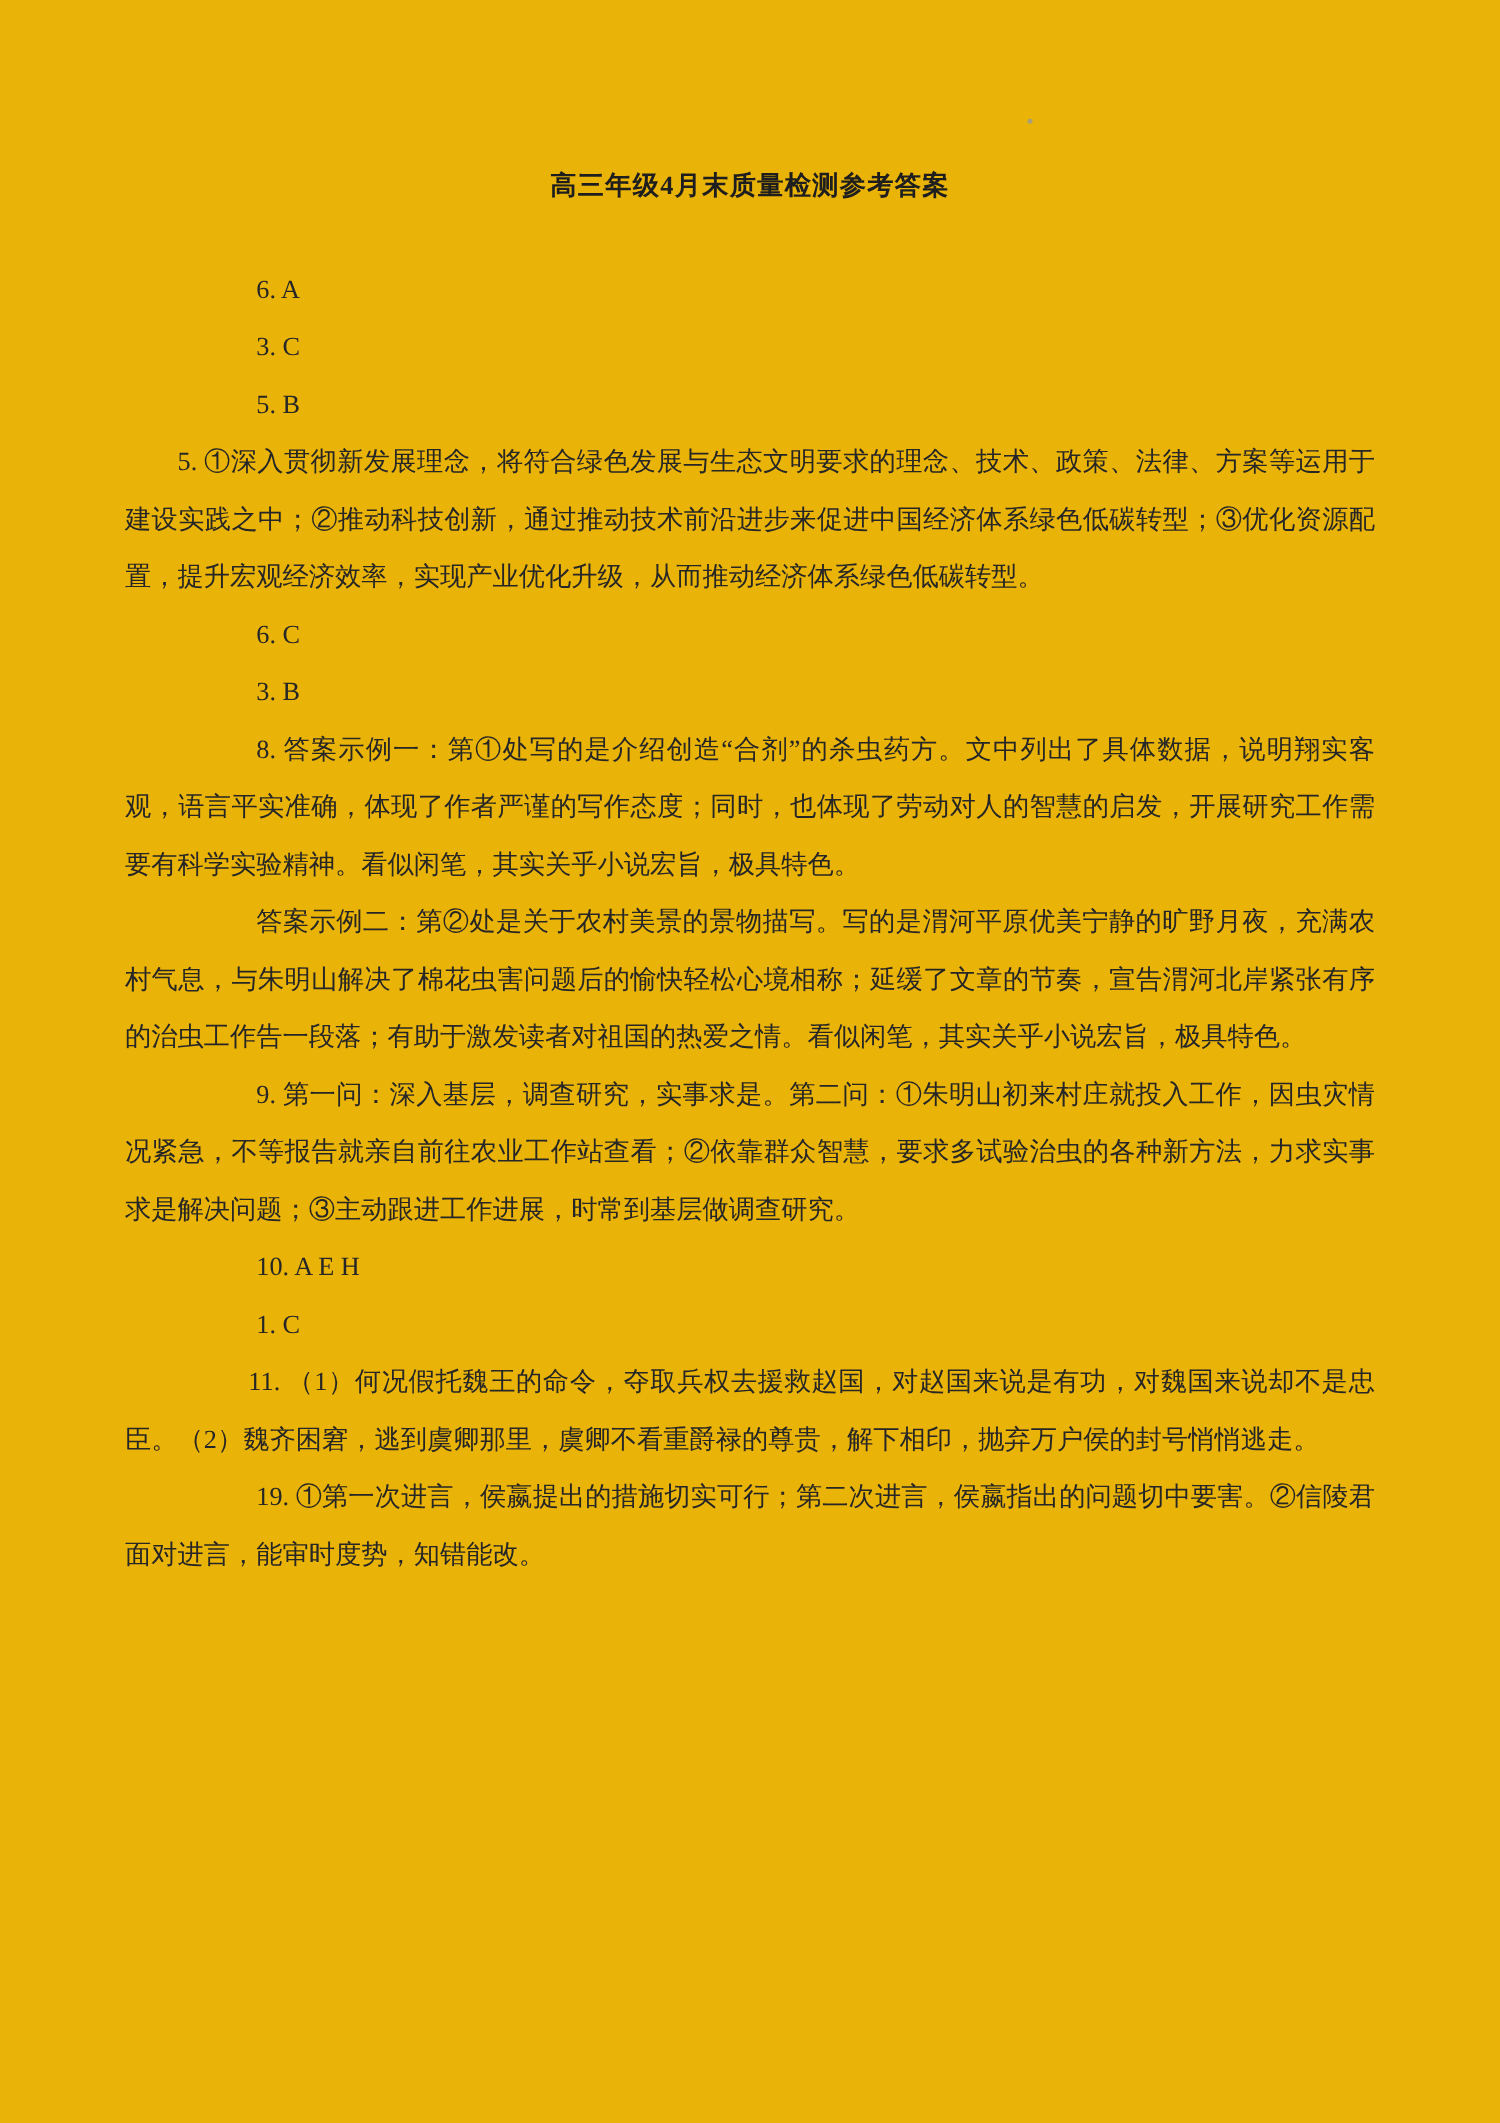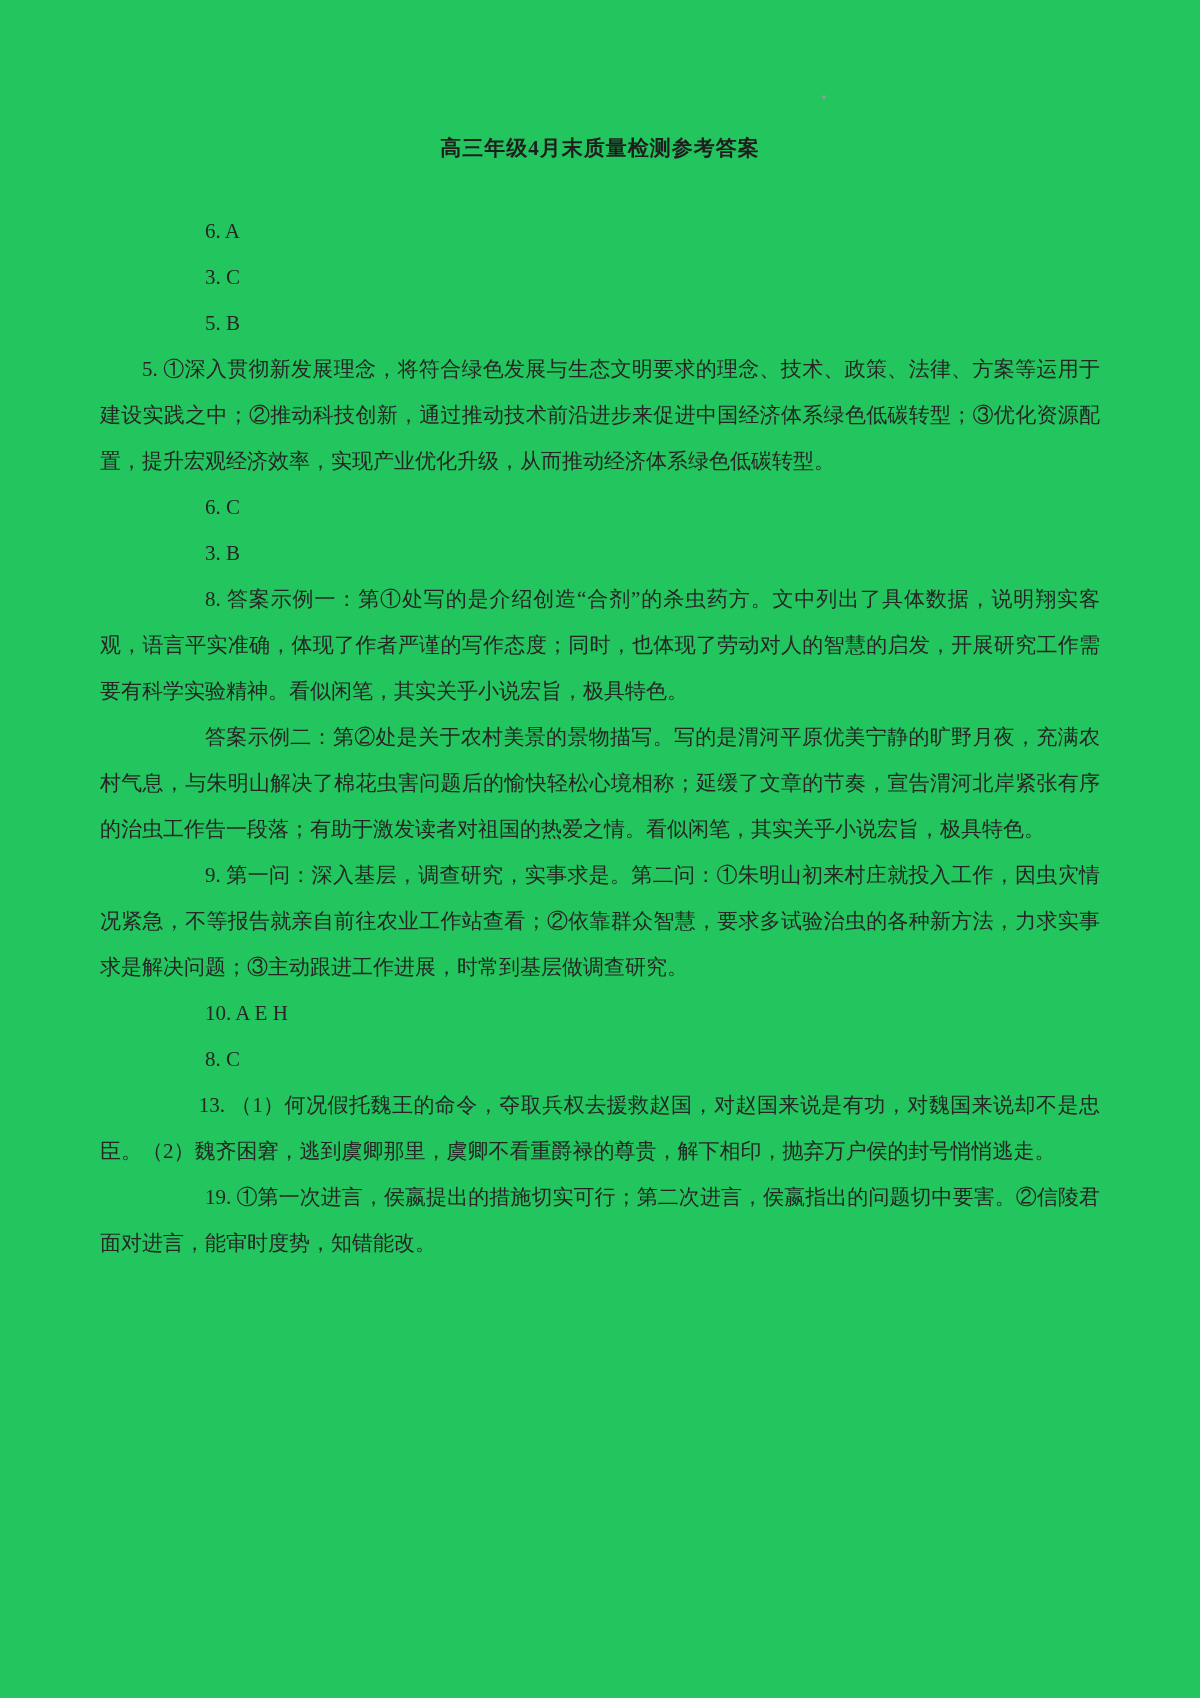--- a/index.html
+++ b/index.html
@@ -6,21 +6,21 @@
     margin: 0;
     padding: 0;
     background: #e8e8e6;
     font-family: "Liberation Serif", "DejaVu Serif", serif;
   }
   .page {
     position: relative;
     width: 1200px;
     height: 1698px;
     margin: 0 auto;
-    background: #22c55e;
+    background: #eab308;
     box-sizing: border-box;
     padding: 134px 100px 60px 100px;
     color: #2b2b2b;
     overflow: hidden;
   }
   .scan-speck {
     position: absolute;
     top: 95px;
     left: 822px;
     width: 4px;
@@ -59,17 +59,17 @@
       <p class="para" style="text-indent: 5em;">6. A</p>
       <p class="para" style="text-indent: 5em;">3. C</p>
       <p class="para" style="text-indent: 5em;">5. B</p>
       <p class="para" style="text-indent: 2em;">5. ①深入贯彻新发展理念，将符合绿色发展与生态文明要求的理念、技术、政策、法律、方案等运用于建设实践之中；②推动科技创新，通过推动技术前沿进步来促进中国经济体系绿色低碳转型；③优化资源配置，提升宏观经济效率，实现产业优化升级，从而推动经济体系绿色低碳转型。</p>
       <p class="para" style="text-indent: 5em;">6. C</p>
       <p class="para" style="text-indent: 5em;">3. B</p>
       <p class="para" style="text-indent: 5em;">8. 答案示例一：第①处写的是介绍创造“合剂”的杀虫药方。文中列出了具体数据，说明翔实客观，语言平实准确，体现了作者严谨的写作态度；同时，也体现了劳动对人的智慧的启发，开展研究工作需要有科学实验精神。看似闲笔，其实关乎小说宏旨，极具特色。</p>
       <p class="para" style="text-indent: 5em;">答案示例二：第②处是关于农村美景的景物描写。写的是渭河平原优美宁静的旷野月夜，充满农村气息，与朱明山解决了棉花虫害问题后的愉快轻松心境相称；延缓了文章的节奏，宣告渭河北岸紧张有序的治虫工作告一段落；有助于激发读者对祖国的热爱之情。看似闲笔，其实关乎小说宏旨，极具特色。</p>
       <p class="para" style="text-indent: 5em;">9. 第一问：深入基层，调查研究，实事求是。第二问：①朱明山初来村庄就投入工作，因虫灾情况紧急，不等报告就亲自前往农业工作站查看；②依靠群众智慧，要求多试验治虫的各种新方法，力求实事求是解决问题；③主动跟进工作进展，时常到基层做调查研究。</p>
       <p class="para" style="text-indent: 5em;">10. A  E  H</p>
-      <p class="para" style="text-indent: 5em;">8. C</p>
-      <p class="para" style="text-indent: 4.7em;">13. （1）何况假托魏王的命令，夺取兵权去援救赵国，对赵国来说是有功，对魏国来说却不是忠臣。（2）魏齐困窘，逃到虞卿那里，虞卿不看重爵禄的尊贵，解下相印，抛弃万户侯的封号悄悄逃走。</p>
+      <p class="para" style="text-indent: 5em;">1. C</p>
+      <p class="para" style="text-indent: 4.7em;">11. （1）何况假托魏王的命令，夺取兵权去援救赵国，对赵国来说是有功，对魏国来说却不是忠臣。（2）魏齐困窘，逃到虞卿那里，虞卿不看重爵禄的尊贵，解下相印，抛弃万户侯的封号悄悄逃走。</p>
       <p class="para" style="text-indent: 5em;">19. ①第一次进言，侯嬴提出的措施切实可行；第二次进言，侯嬴指出的问题切中要害。②信陵君面对进言，能审时度势，知错能改。</p>
     </div>
 </div>
 
 </body></html>

